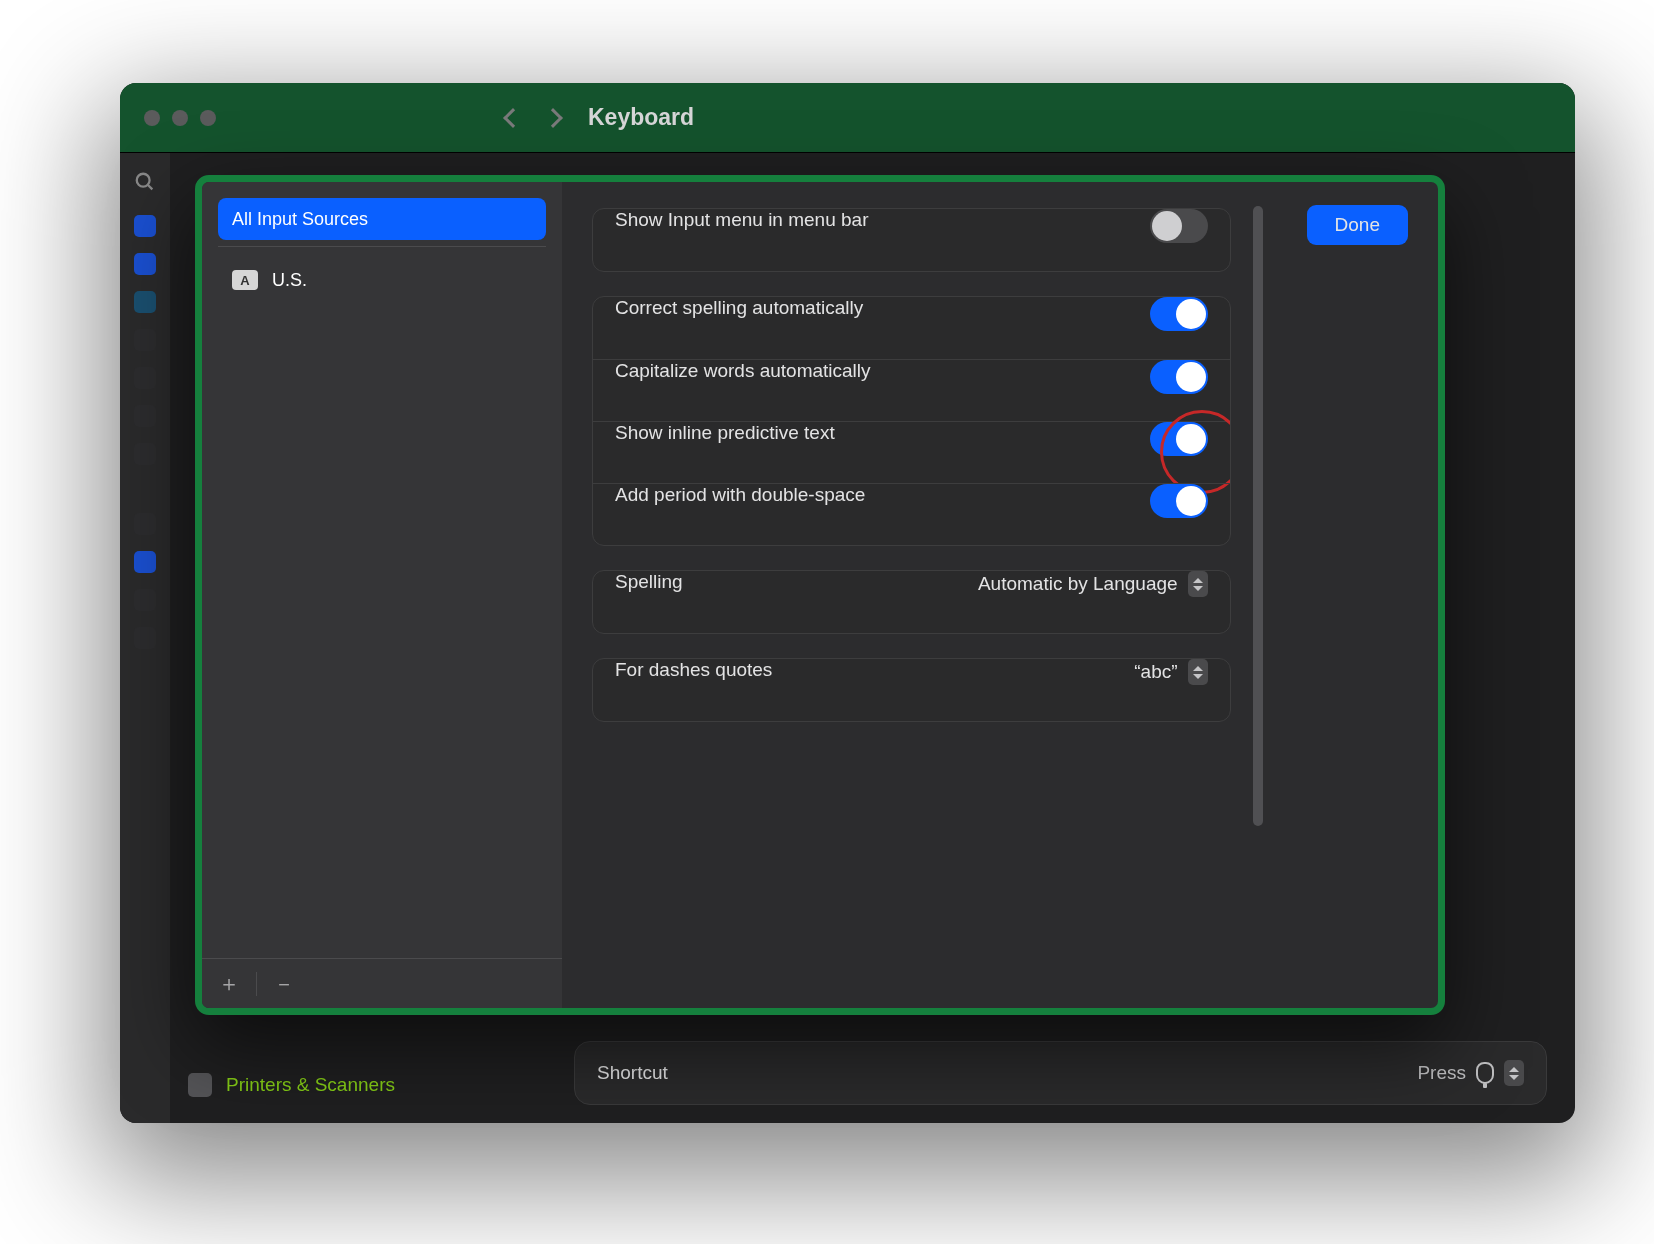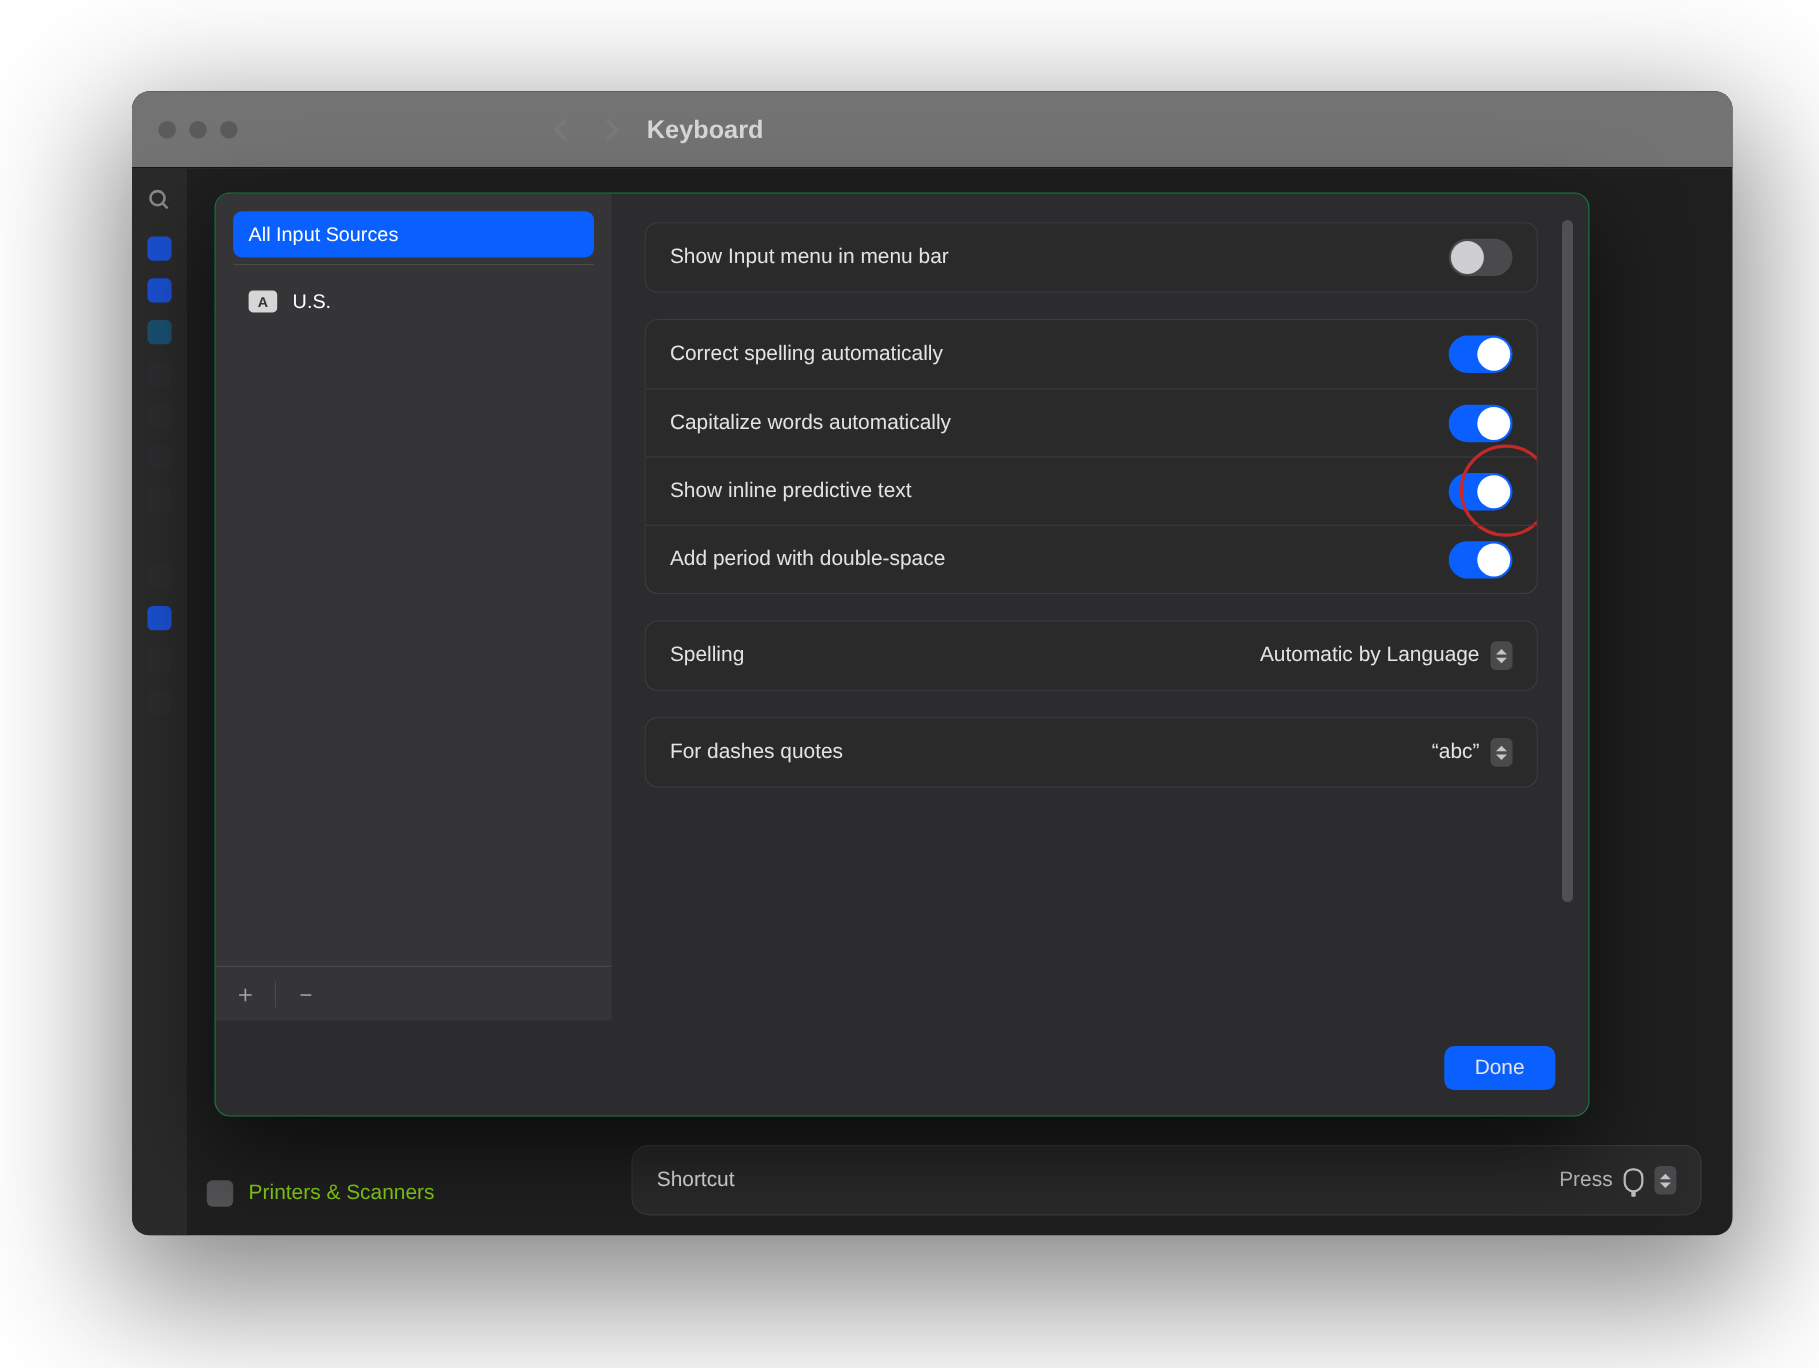--- a/index.html
+++ b/index.html
@@ -22,21 +22,21 @@
     border-radius: 16px;
     box-shadow: 0 40px 120px 20px rgba(0,0,0,0.45);
     overflow: hidden;
   }
   .titlebar {
     height: 70px;
     display: flex;
     align-items: center;
     padding: 0 24px;
     border-bottom: 1px solid #000;
-    background: #737373;
+    background: #14532d;
   }
   .traffic { display: flex; gap: 12px; }
   .dot { width: 16px; height: 16px; border-radius: 50%; }
   .dot.red { background: #5b5b5c; }
   .dot.yellow { background: #5b5b5c; }
   .dot.green { background: #5b5b5c; }
   .nav-arrows { display: flex; gap: 26px; margin-left: 290px; }
   .chev { width: 14px; height: 14px; border: solid #7a7a7b; border-width: 0 3px 3px 0; padding: 4px; display: inline-block; }
   .chev.left { transform: rotate(135deg); }
   .chev.right { transform: rotate(-45deg); }
@@ -67,24 +67,23 @@
 
   
   .sheet {
     position: absolute;
     left: 195px;
     top: 175px;
     width: 1250px;
     height: 840px;
     background: #2c2c2e;
     border-radius: 14px;
-    border: 1px solid #15803d;
+    border: 7px solid #15803d;
     box-shadow: 0 30px 80px rgba(0,0,0,0.6);
     display: flex;
-    flex-direction: column;
     overflow: hidden;
   }
   .sheet-body { flex: 1; display: flex; overflow: hidden; }
   .sheet-sidebar {
     width: 360px;
     background: #353537;
     display: flex;
     flex-direction: column;
   }
   .src-list { padding: 16px 16px 0 16px; flex: 1; }
@@ -139,21 +138,21 @@
   .group {
     background: #2a2a2b;
     border: 1px solid #3d3d3e;
     border-radius: 12px;
     margin-bottom: 24px;
     overflow: hidden;
   }
   .row {
     min-height: 62px;
     display: flex;
-    align-items: center;
+    align-items: flex-start;
     padding: 0 22px;
     justify-content: space-between;
     font-size: 19px;
     color: #e3e3e4;
     border-top: 1px solid #3d3d3e;
     position: relative;
   }
   .group .row:first-child { border-top: none; }
   .toggle {
     width: 58px; height: 34px; border-radius: 17px;

